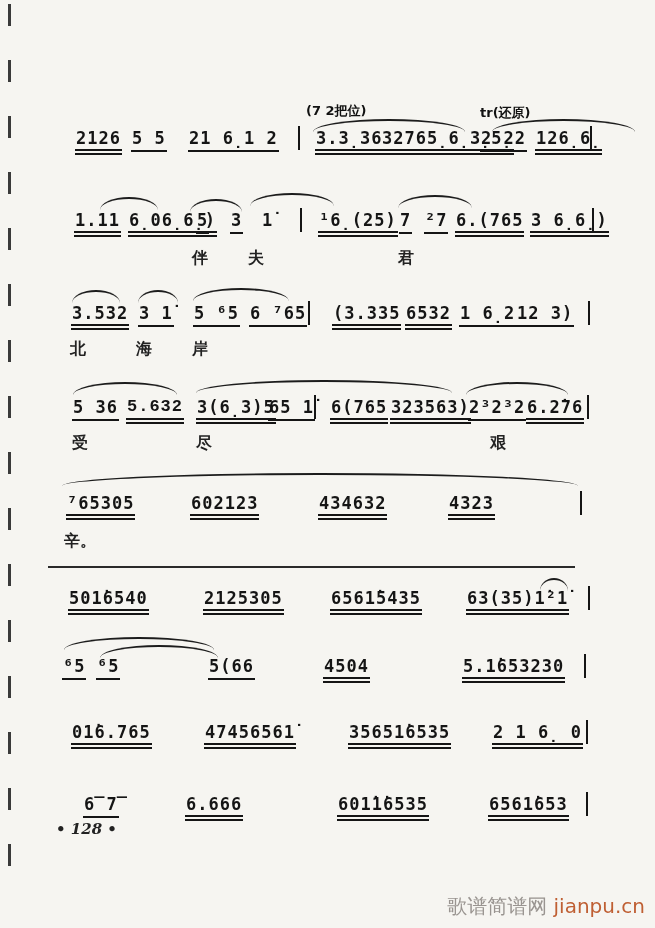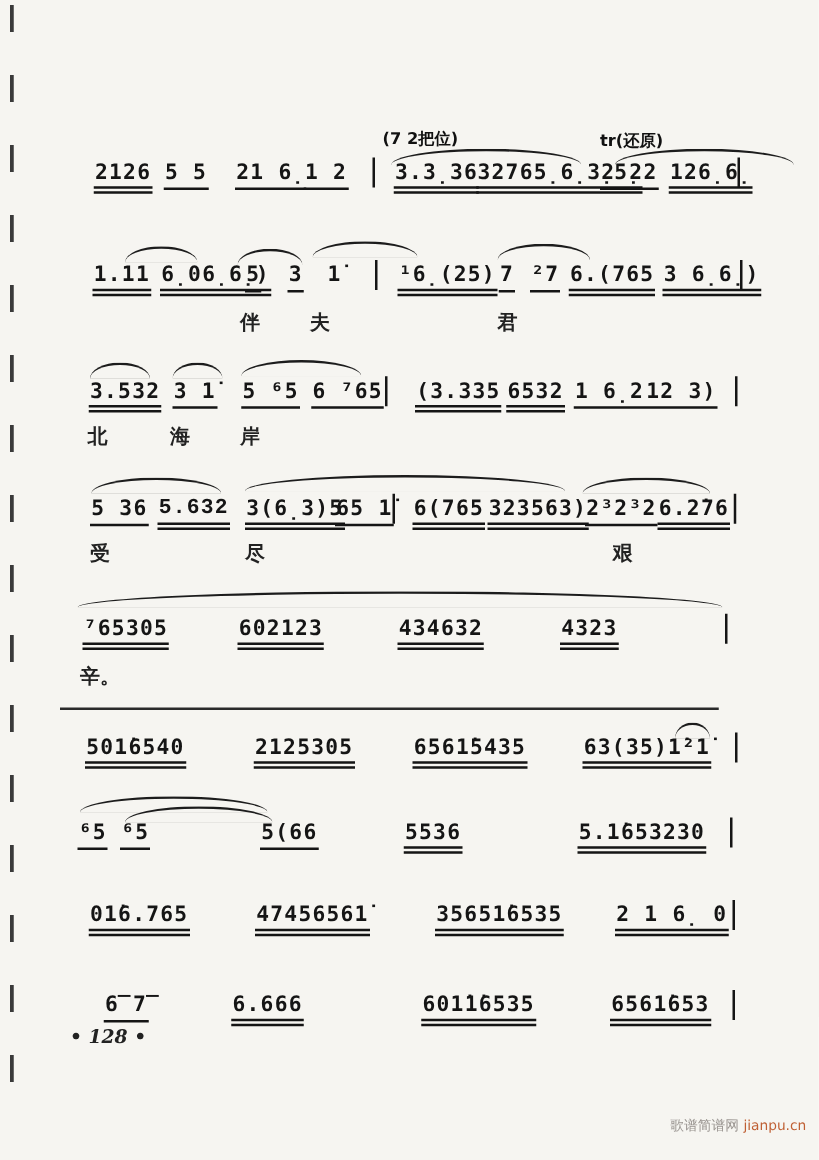--- a/index.html
+++ b/index.html
@@ -35,21 +35,21 @@
     border-top:2px solid #1c1c1c;
     border-radius:50% 50% 0 0 / 100% 100% 0 0;
   }
   .rule{ position:absolute; height:2px; background:#2a2a2a; }
   .pagenum{
     position:absolute; left:56px; top:820px;
     font-family:"DejaVu Serif", serif; font-style:italic; font-weight:bold;
     font-size:15px; color:#222;
   }
   .watermark{
-    position:absolute; right:10px; top:893px; font-size:11px;
+    position:absolute; right:10px; top:893px; font-size:20px;
     font-family:"DejaVu Sans", sans-serif;
   }
   .wm-name{ color:#999490; }
   .wm-url{ color:#bf5f33; }
 </style>
 </head>
 <body>
 
 <div class="page">
   <div class="binding"></div>
@@ -143,21 +143,21 @@
         <span class="note u2" style="left: 330px;">6561̇5435</span>
         <span class="note u2" style="left: 466px; text-align: right;">63(35)1̇²1̇</span>
         <span class="note bar" style="left: 588px;"></span>
       </div>
       <div class="system" style="top: 656px;">
         <div class="slur" style="left: 64px; width: 150px; top: -19px;"></div>
         <div class="slur" style="left: 100px; width: 118px; top: -11px;"></div>
         <span class="note u1" style="left: 62px;">⁶5</span>
         <span class="note u1" style="left: 96px;">⁶5</span>
         <span class="note u1" style="left: 208px;">5(66</span>
-        <span class="note u2" style="left: 323px;">5536</span>
+        <span class="note u2" style="left: 323px;">4504</span>
         <span class="note u2" style="left: 462px;">5.1̇653230</span>
         <span class="note bar" style="left: 584px;"></span>
       </div>
       <div class="system" style="top: 722px;">
         <span class="note u2" style="left: 71px;">01̇6.765</span>
         <span class="note u2" style="left: 204px;">47456561̇</span>
         <span class="note u2" style="left: 348px;">35651̇6535</span>
         <span class="note u2" style="left: 492px;">2 1 6̣ 0</span>
         <span class="note bar" style="left: 586px;"></span>
       </div>

